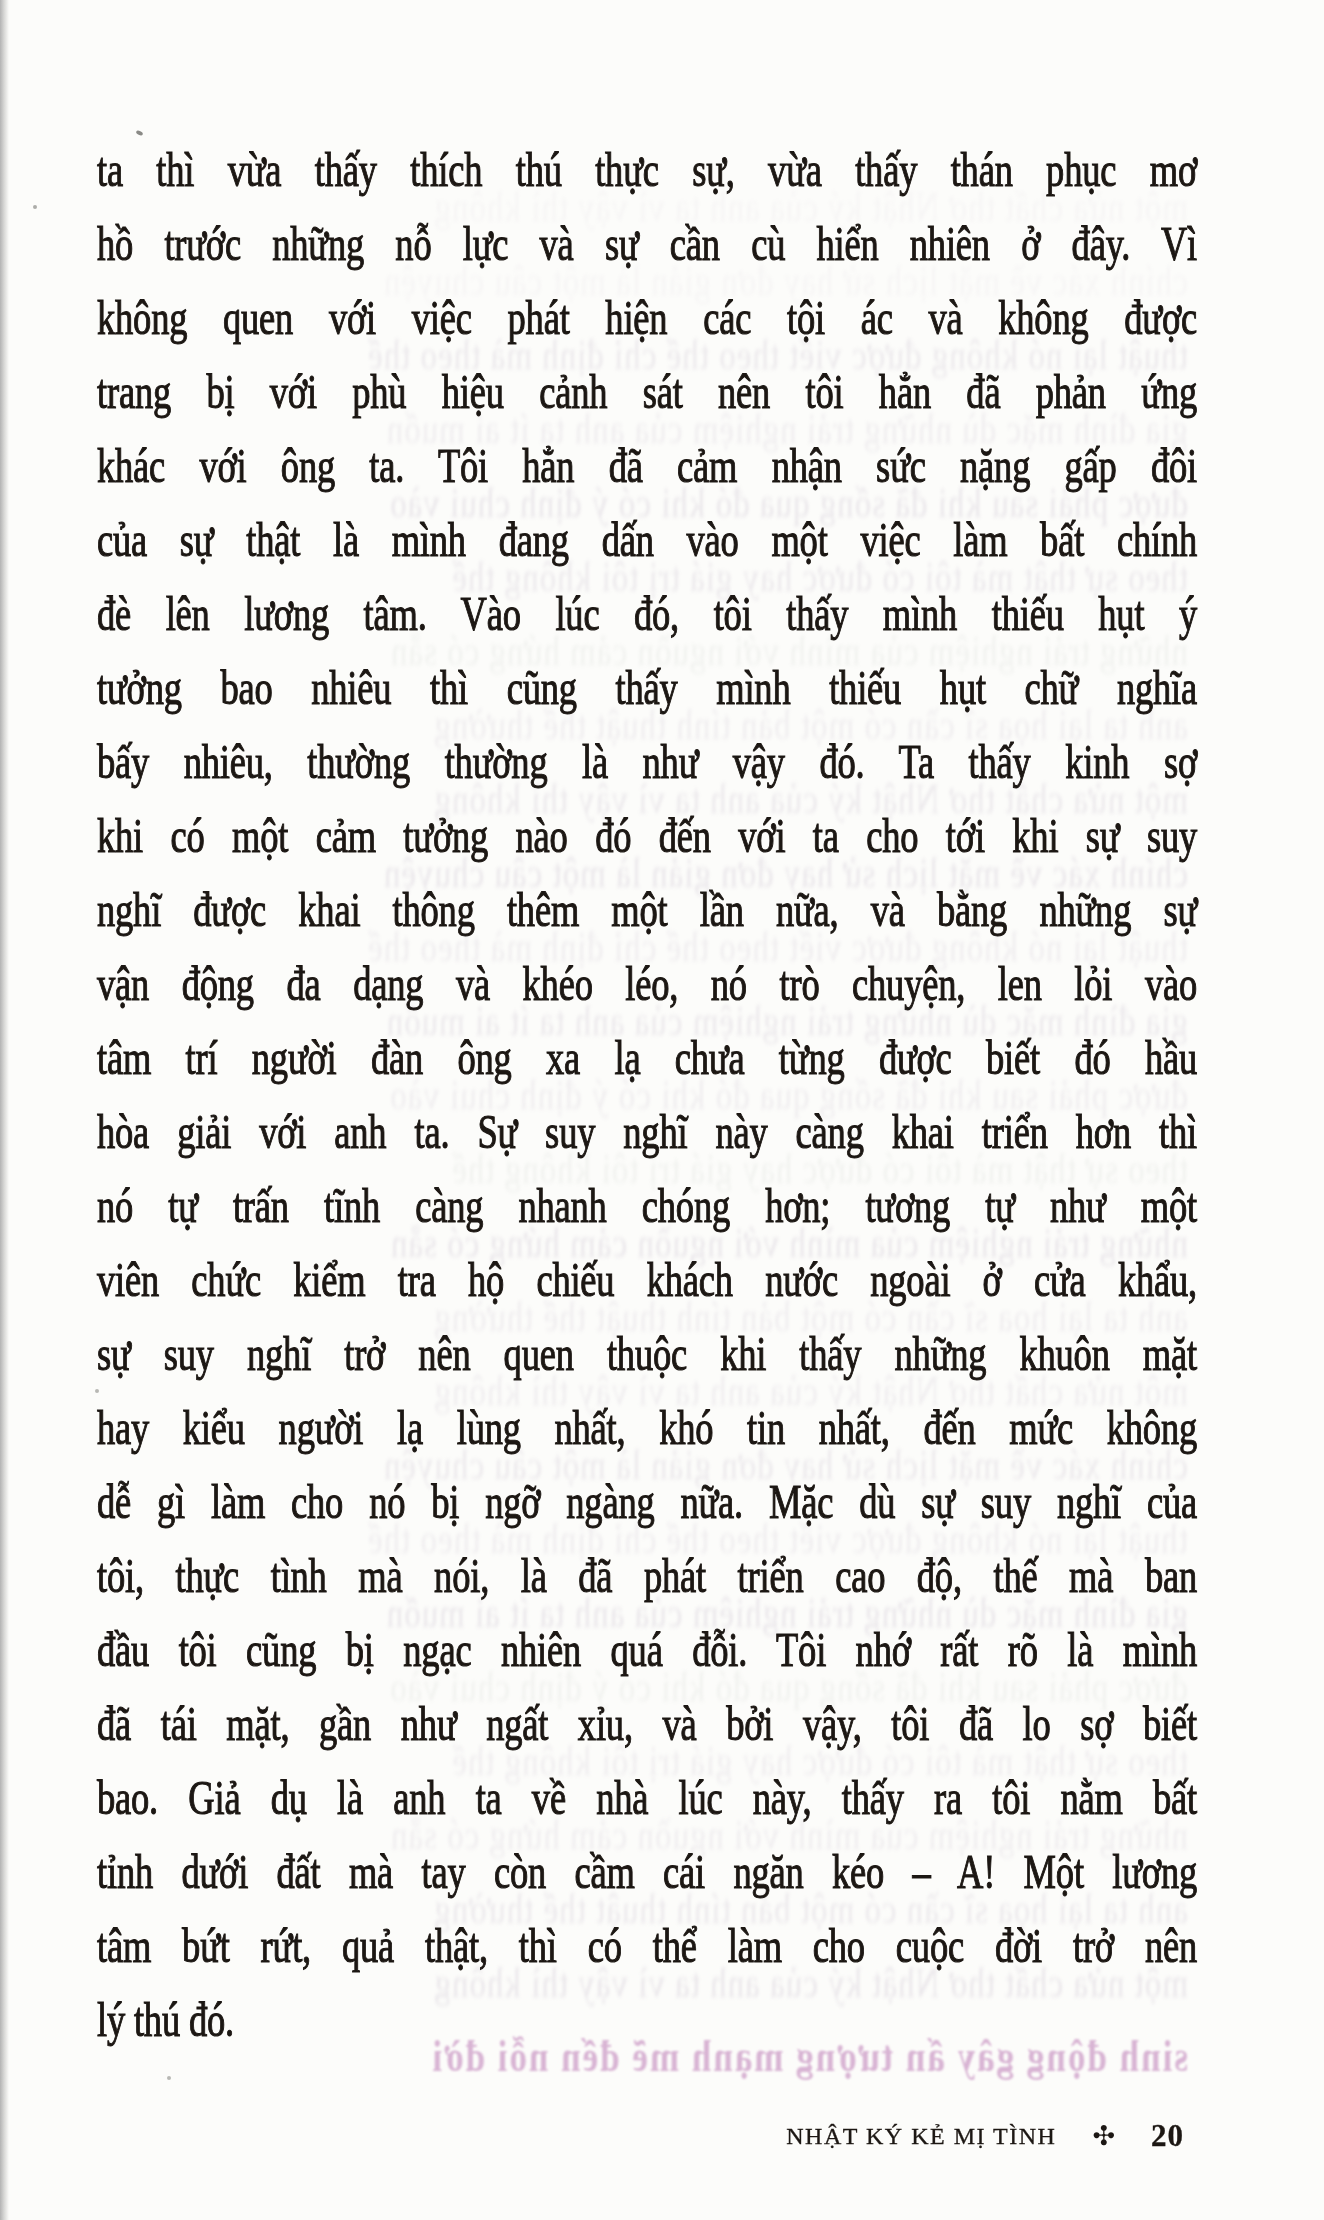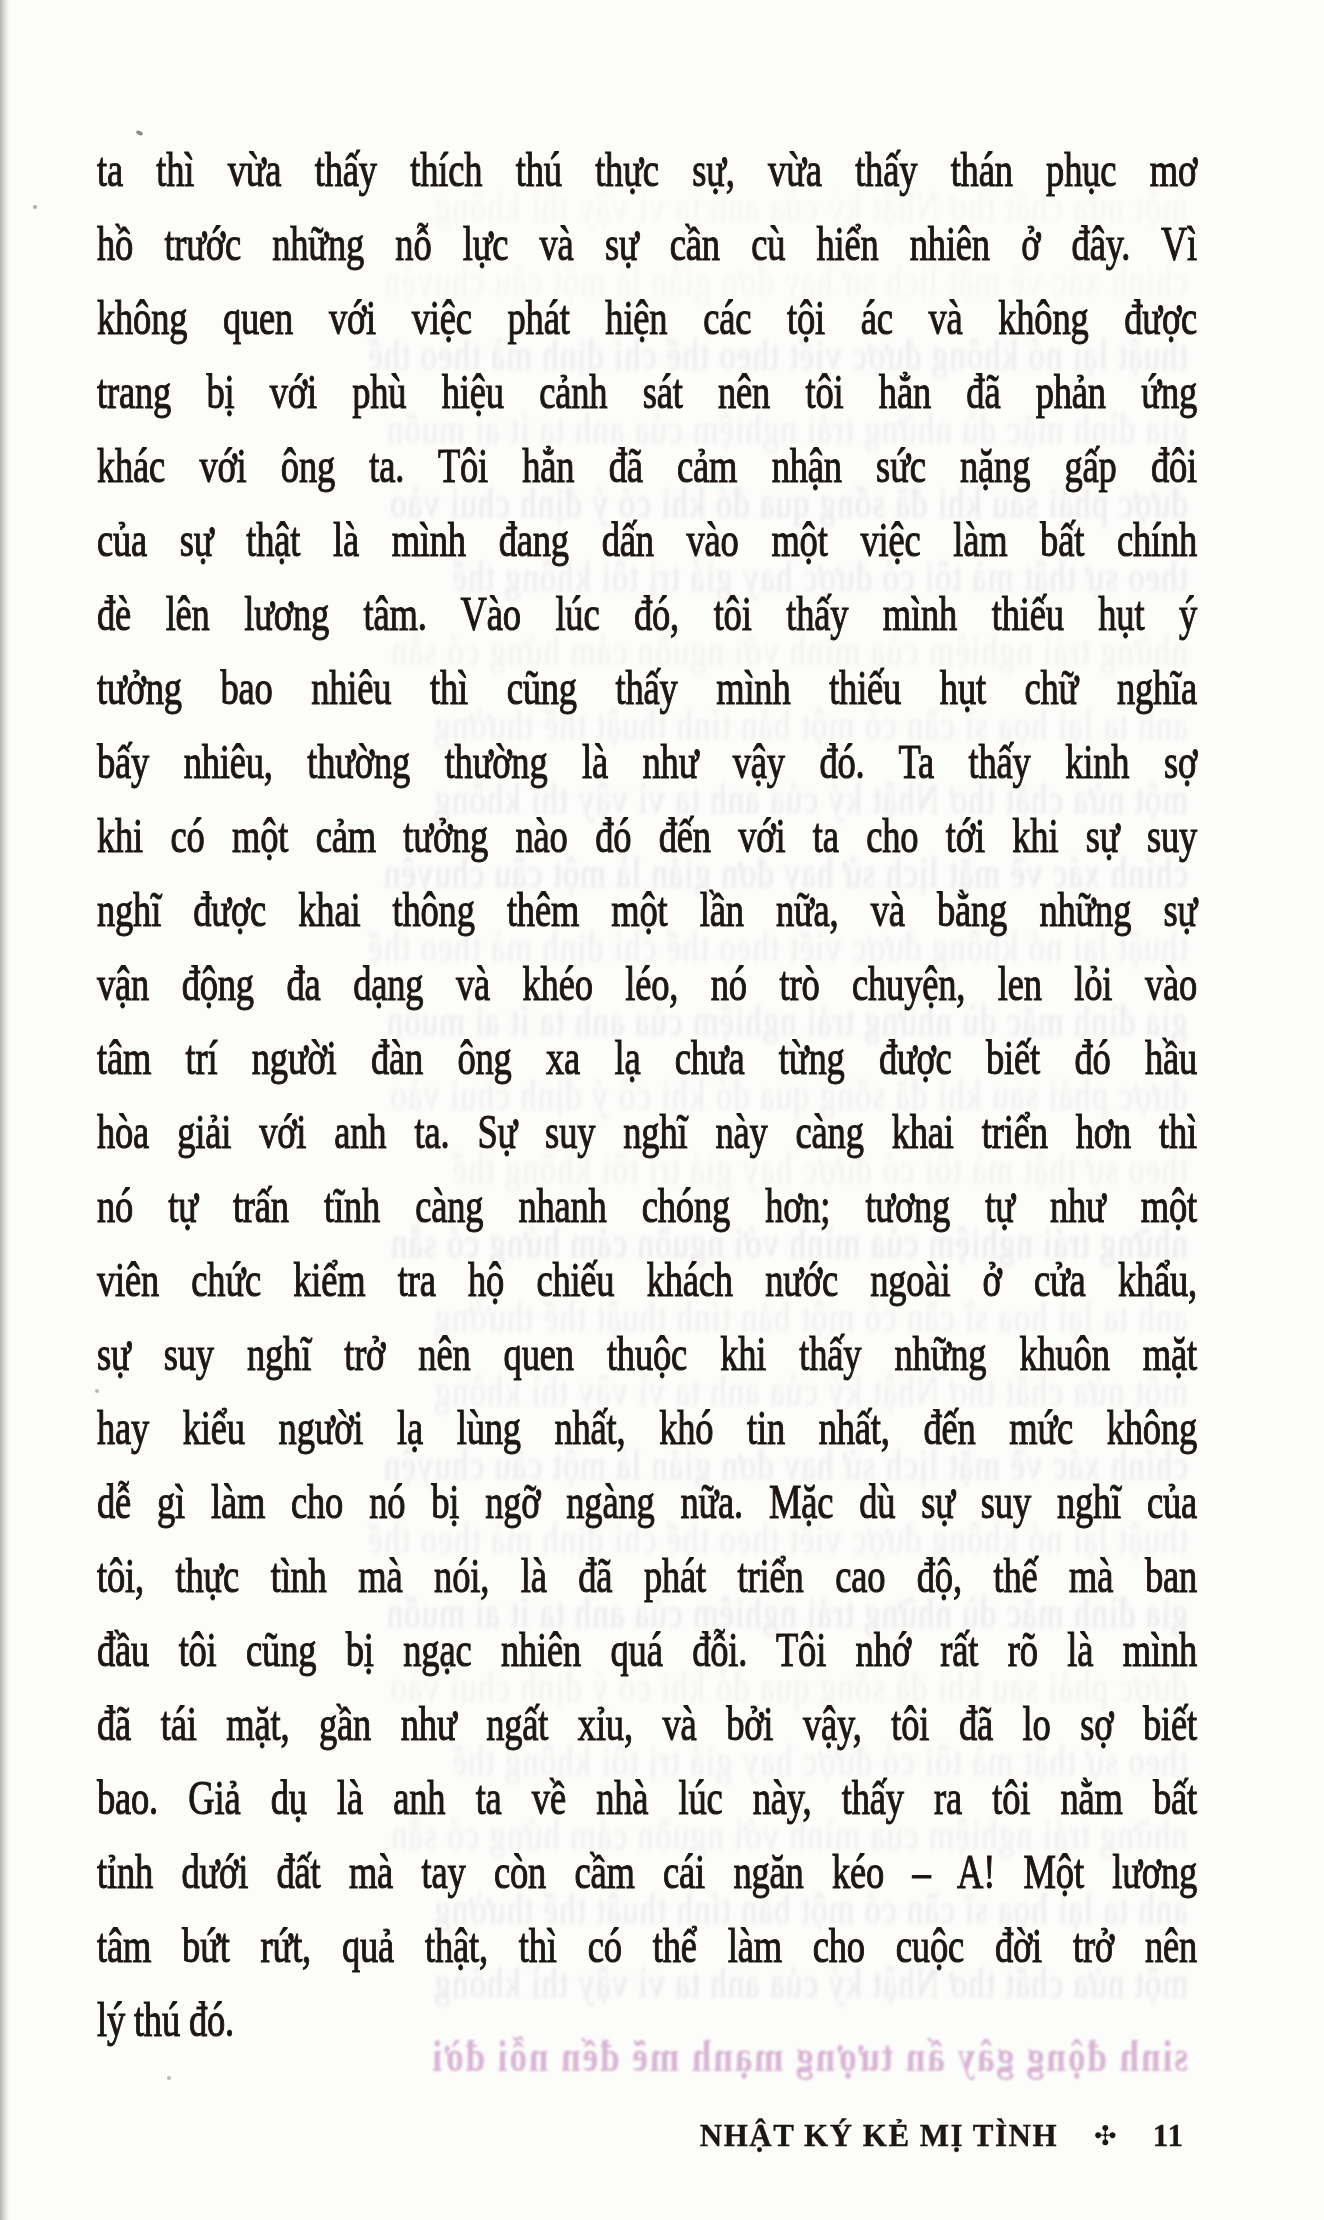--- a/index.html
+++ b/index.html
@@ -48,21 +48,21 @@
     transform:scaleY(1.32);
   }
   .line.last{text-align-last:left;}
   
   .footer{
     position:absolute;top:2118px;right:140px;
     display:flex;align-items:center;gap:36px;
     color:#1c1713;
   }
   .footer .running-title{
-    font-size:31px;font-weight:bold;letter-spacing:1.5px;
+    font-size:24px;font-weight:normal;letter-spacing:1.5px;
     -webkit-text-stroke:0.3px #1c1713;
   }
   .footer .orn{font-size:27px;line-height:30px;}
   .footer .pagenum{
     font-size:31px;font-weight:bold;letter-spacing:1px;
     -webkit-text-stroke:0.3px #1c1713;
   }
   
   .speck{position:absolute;background:#8a8a86;border-radius:50%;}
   .speck.s1{left:136px;top:131px;width:7px;height:4px;transform:rotate(25deg);}
@@ -131,21 +131,21 @@
       <div class="line">đã tái mặt, gần như ngất xỉu, và bởi vậy, tôi đã lo sợ biết</div>
       <div class="line">bao. Giả dụ là anh ta về nhà lúc này, thấy ra tôi nằm bất</div>
       <div class="line">tỉnh dưới đất mà tay còn cầm cái ngăn kéo – A! Một lương</div>
       <div class="line">tâm bứt rứt, quả thật, thì có thể làm cho cuộc đời trở nên</div>
       <div class="line last">lý thú đó.</div>
     </main>
 
   <footer class="footer">
     <span class="running-title">NHẬT KÝ KẺ MỊ TÌNH</span>
     <span class="orn">✣</span>
-    <span class="pagenum">11</span>
+    <span class="pagenum">20</span>
   </footer>
 
   <div class="speck s1"></div>
   <div class="speck s2"></div>
   <div class="speck s3"></div>
   <div class="speck s4"></div>
 
 </div>
 
 </body></html>

